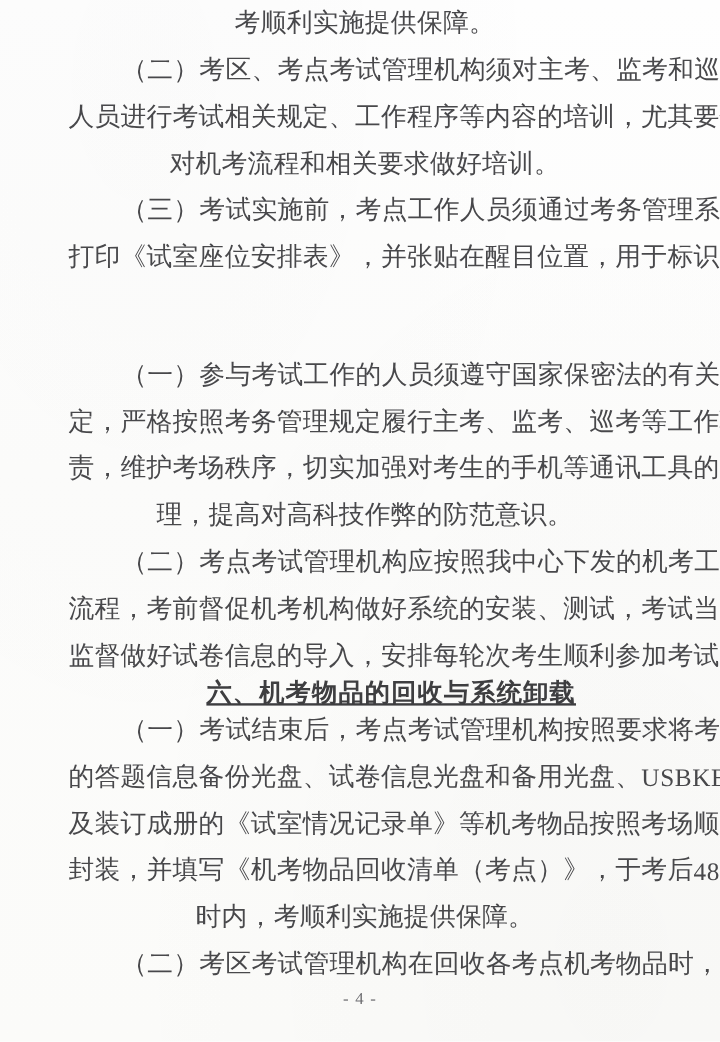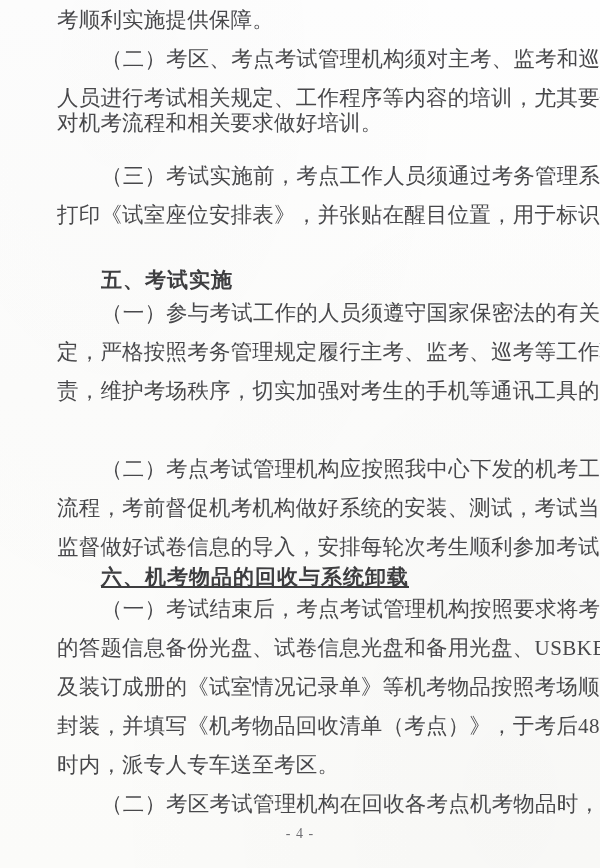--- a/index.html
+++ b/index.html
@@ -41,20 +41,21 @@
     width: 494px;
     height: 30px;
     line-height: 30px;
     color: #3b3b3e;
     font-size: 21.5px;
     letter-spacing: 0.2px;
     white-space: nowrap;
     font-family: "DejaVu Serif", "Liberation Serif", serif;
     text-rendering: optimizeLegibility;
     opacity: 0.93;
+    text-align: center;
   }
 
   
   .line.just {
     display: flex;
     justify-content: space-between;
   }
   .line.just > span {
     display: inline-block;
   }
@@ -146,21 +147,21 @@
         <span>容</span>
         <span>的</span>
         <span>培</span>
         <span>训</span>
         <span>，</span>
         <span>尤</span>
         <span>其</span>
         <span>要</span>
         <span>针</span>
       </div>
-      <div class="line" style="top: 108px;">对机考流程和相关要求做好培训。</div>
+      <div class="line" style="top: 122px;">对机考流程和相关要求做好培训。</div>
       <div class="line indent just" style="top: 161px;">
         <span>（</span>
         <span>三</span>
         <span>）</span>
         <span>考</span>
         <span>试</span>
         <span>实</span>
         <span>施</span>
         <span>前</span>
         <span>，</span>
@@ -200,21 +201,20 @@
         <span>目</span>
         <span>位</span>
         <span>置</span>
         <span>，</span>
         <span>用</span>
         <span>于</span>
         <span>标</span>
         <span>识</span>
         <span>考</span>
       </div>
-      <div class="line heading indent h5" style="top: 265px;">五、考试实施</div>
       <div class="line indent just" style="top: 298px;">
         <span>（</span>
         <span>一</span>
         <span>）</span>
         <span>参</span>
         <span>与</span>
         <span>考</span>
         <span>试</span>
         <span>工</span>
         <span>作</span>
@@ -282,20 +282,21 @@
         <span>手</span>
         <span>机</span>
         <span>等</span>
         <span>通</span>
         <span>讯</span>
         <span>工</span>
         <span>具</span>
         <span>的</span>
         <span>管</span>
       </div>
+      <div class="line" style="top: 415px;">理，提高对高科技作弊的防范意识。</div>
       <div class="line indent just" style="top: 454px;">
         <span>（</span>
         <span>二</span>
         <span>）</span>
         <span>考</span>
         <span>点</span>
         <span>考</span>
         <span>试</span>
         <span>管</span>
         <span>理</span>
@@ -477,21 +478,21 @@
         <span>，</span>
         <span>于</span>
         <span>考</span>
         <span>后</span>
         <span> </span>
         <span class="latin">4</span>
         <span class="latin">8</span>
         <span> </span>
         <span>小</span>
       </div>
-      <div class="line" style="top: 750px;">时内，派专人专车送至考区。</div>
+      <div class="line" style="top: 750px;">时内，考顺利实施提供保障。</div>
       <div class="line indent just" style="top: 789px;">
         <span>（</span>
         <span>二</span>
         <span>）</span>
         <span>考</span>
         <span>区</span>
         <span>考</span>
         <span>试</span>
         <span>管</span>
         <span>理</span>

